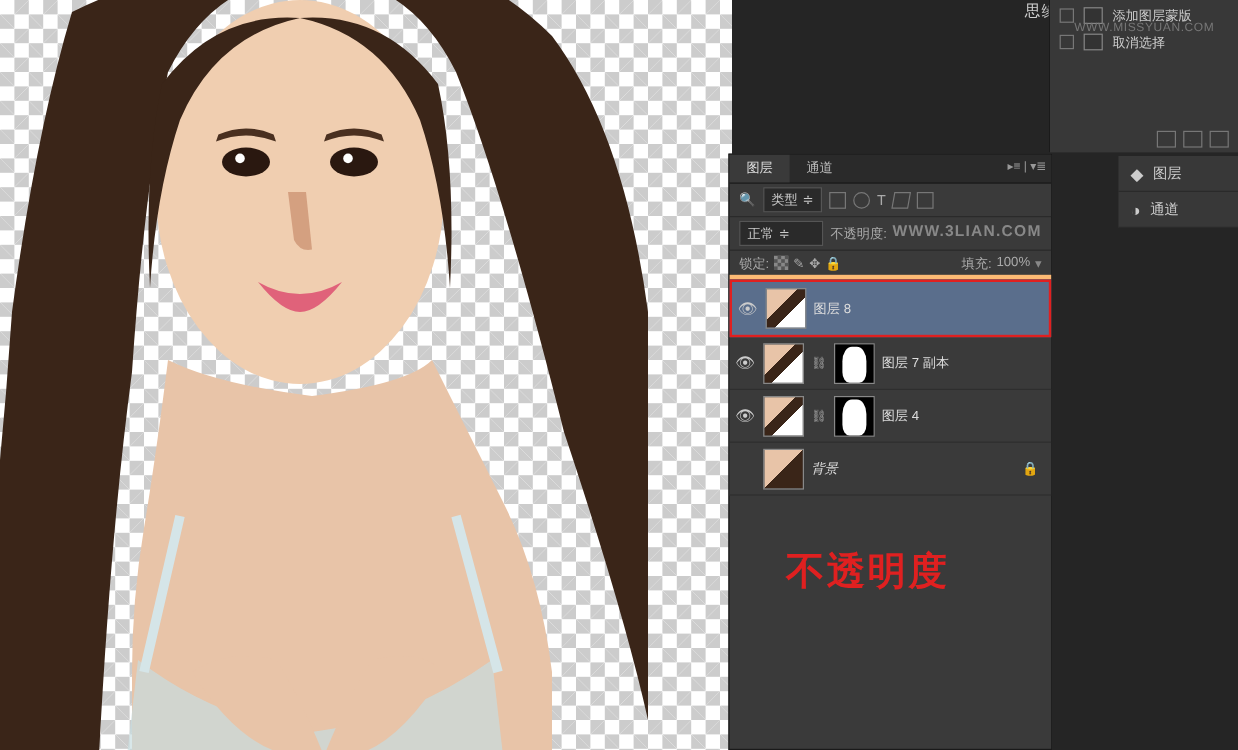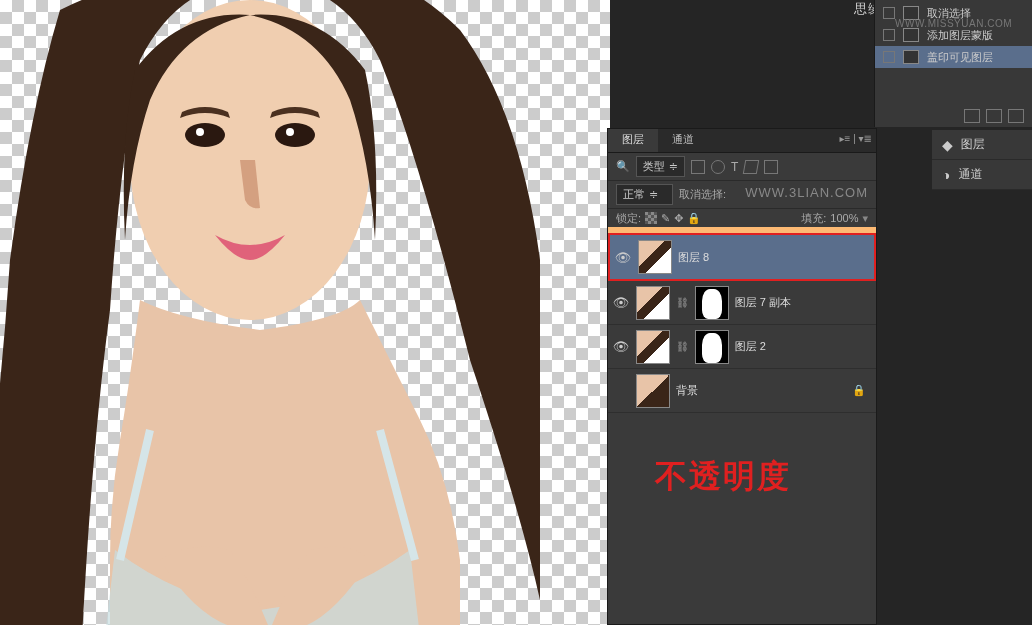--- a/index.html
+++ b/index.html
@@ -36,37 +36,37 @@
     .panel-tab.active { background: #3a3a3a; color: #ddd; }
     .panel-menu { position: absolute; right: 4px; top: 4px; color: #999; font-size: 10px; }
     
     .filter-row { display: flex; align-items: center; padding: 4px 8px; gap: 6px; height: 28px; border-bottom: 1px solid #2a2a2a; }
     .dropdown { background: #2a2a2a; color: #ccc; font-size: 11px; padding: 2px 6px; border: 1px solid #555; display: flex; align-items: center; gap: 4px; }
     .filter-icon { width: 14px; height: 14px; border: 1px solid #777; display: inline-block; }
     
     .blend-row { display: flex; align-items: center; padding: 4px 8px; gap: 6px; height: 28px; border-bottom: 1px solid #2a2a2a; position: relative; }
     .blend-label { color: #aaa; font-size: 11px; }
     .opacity-val { color: #aaa; font-size: 11px; text-align: right; }
-    .watermark { position: absolute; right: 8px; top: 4px; color: #888; font-size: 13px; letter-spacing: 1px; font-family: Arial; }
-    
-    .lock-row { display: flex; align-items: center; padding: 4px 8px; gap: 4px; height: 24px; border-bottom: 6px solid #fdba74; color: #aaa; font-size: 11px; }
+    .watermark { position: absolute; right: 8px; top: 4px; color: #888; font-size: 13px; letter-spacing: 1px; font-family: Arial; font-weight: bold; }
+    
+    .lock-row { display: flex; align-items: center; padding: 4px 8px; gap: 4px; height: 24px; border-bottom: 4px solid #fdba74; color: #aaa; font-size: 11px; }
     .lock-icon { width: 12px; height: 12px; display: inline-block; }
     
     .layers-list { background: #3a3a3a; }
     .layer-row { display: flex; align-items: center; height: 44px; border-bottom: 1px solid #2e2e2e; padding: 0 4px; gap: 6px; }
     .layer-row.selected { background: #5a6e8c; }
     .layer-row.highlighted { border: 2px solid #e02020; height: 48px; }
     .eye-icon { width: 18px; display: flex; justify-content: center; color: #ccc; font-size: 13px; }
     .layer-thumb { width: 34px; height: 34px; background: linear-gradient(135deg, #e8c4a8 40%, #3a2518 40%, #3a2518 60%, #fff 60%); border: 1px solid #888; flex-shrink: 0; }
     .layer-thumb.bg { background: linear-gradient(135deg, #e8c4a8 50%, #3a2518 50%); }
     .link-icon { color: #aaa; font-size: 10px; }
     .mask-thumb { width: 34px; height: 34px; background: #000; border: 1px solid #888; flex-shrink: 0; position: relative; }
     .mask-thumb::after { content: ""; position: absolute; left: 6px; top: 2px; width: 20px; height: 30px; background: #fff; border-radius: 40% 40% 30% 30%; }
     .layer-name { color: #ddd; font-size: 11px; }
-    .layer-name.italic { }
+    .layer-name.italic { font-style: italic; }
     .layer-lock { margin-left: auto; margin-right: 6px; color: #999; font-size: 11px; }
     
     .stamp-label { position: absolute; left: 655px; top: 455px; color: #e02020; font-size: 32px; font-weight: bold; letter-spacing: 2px; }
     
     .right-panel { position: absolute; right: 0; top: 0; width: 158px; height: 127px; background: #383838; border-left: 1px solid #1a1a1a; }
     .menu-list { padding: 2px 0; }
     .menu-item { display: flex; align-items: center; padding: 4px 8px; gap: 8px; color: #ccc; font-size: 11px; height: 22px; }
     .menu-item.active { background: #5a6e8c; }
     .menu-icon { width: 16px; height: 14px; border: 1px solid #888; display: inline-block; background: #333; }
     .checkbox { width: 12px; height: 12px; border: 1px solid #777; display: inline-block; }
@@ -120,25 +120,25 @@
       <span>≑</span>
     </div>
     <span class="filter-icon"></span>
     <span class="filter-icon" style="border-radius:50%"></span>
     <span style="color:#aaa;font-size:12px">T</span>
     <span class="filter-icon" style="transform:skew(-10deg)"></span>
     <span class="filter-icon"></span>
   </div>
 
   <div class="blend-row">
-    <div class="dropdown" style="width:57px">
+    <div class="dropdown" style="width:70px">
       <span>正常</span>
       <span>≑</span>
     </div>
-    <span class="blend-label">取消选择:</span>
+    <span class="blend-label">不透明度:</span>
     <span class="watermark">WWW.3LIAN.COM</span>
   </div>
 
   <div class="lock-row">
     <span>锁定:</span>
     <span class="lock-icon" style="background:repeating-conic-gradient(#888 0 25%, #555 0 50%) 0/6px 6px"></span>
     <span style="color:#aaa">✎</span>
     <span style="color:#aaa">✥</span>
     <span style="color:#aaa">🔒</span>
     <span style="margin-left:auto">填充:</span>
@@ -157,52 +157,47 @@
       <div class="layer-thumb"></div>
       <span class="link-icon">⛓</span>
       <div class="mask-thumb"></div>
       <span class="layer-name">图层 7 副本</span>
     </div>
     <div class="layer-row">
       <div class="eye-icon">👁</div>
       <div class="layer-thumb"></div>
       <span class="link-icon">⛓</span>
       <div class="mask-thumb"></div>
-      <span class="layer-name">图层 2</span>
+      <span class="layer-name">图层 4</span>
     </div>
     <div class="layer-row">
       <div class="eye-icon"></div>
       <div class="layer-thumb bg"></div>
       <span class="layer-name italic">背景</span>
       <span class="layer-lock">🔒</span>
     </div>
   </div>
 </div>
 
 <div class="stamp-label">不透明度</div>
 
 <div class="watermark3">思缘设计论坛</div>
 
 <div class="right-panel">
   <div class="watermark2">WWW.MISSYUAN.COM</div>
   <div class="menu-list">
     <div class="menu-item">
       <span class="checkbox"></span>
       <span class="menu-icon"></span>
-      <span>取消选择</span>
+      <span>添加图层蒙版</span>
     </div>
     <div class="menu-item">
       <span class="checkbox"></span>
       <span class="menu-icon"></span>
-      <span>添加图层蒙版</span>
-    </div>
-    <div class="menu-item active">
-      <span class="checkbox"></span>
-      <span class="menu-icon"></span>
-      <span>盖印可见图层</span>
+      <span>取消选择</span>
     </div>
   </div>
   <div class="bottom-icons">
     <span class="btm-icon"></span>
     <span class="btm-icon"></span>
     <span class="btm-icon"></span>
   </div>
 </div>
 
 <div class="side-stack">

